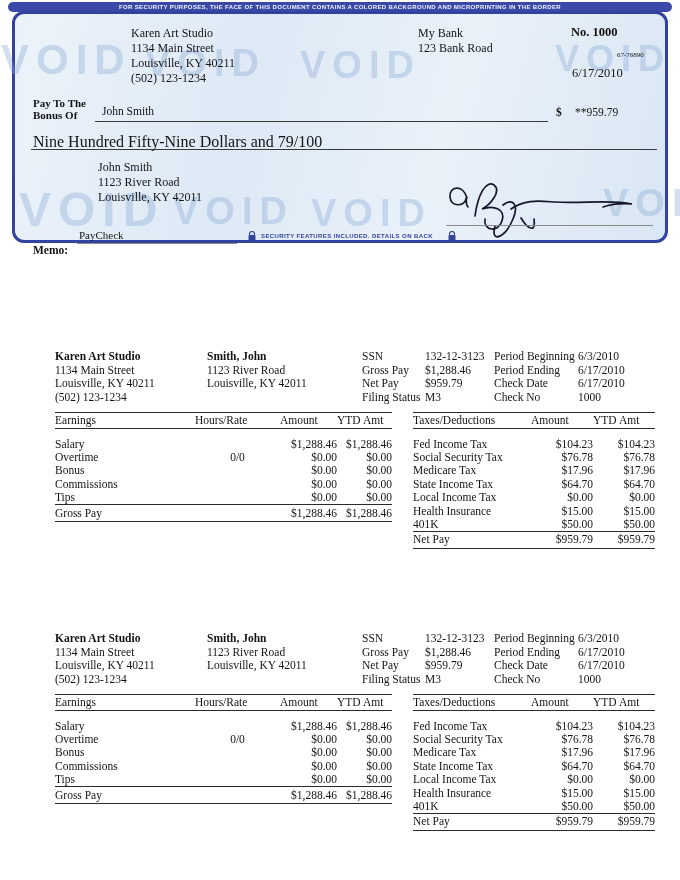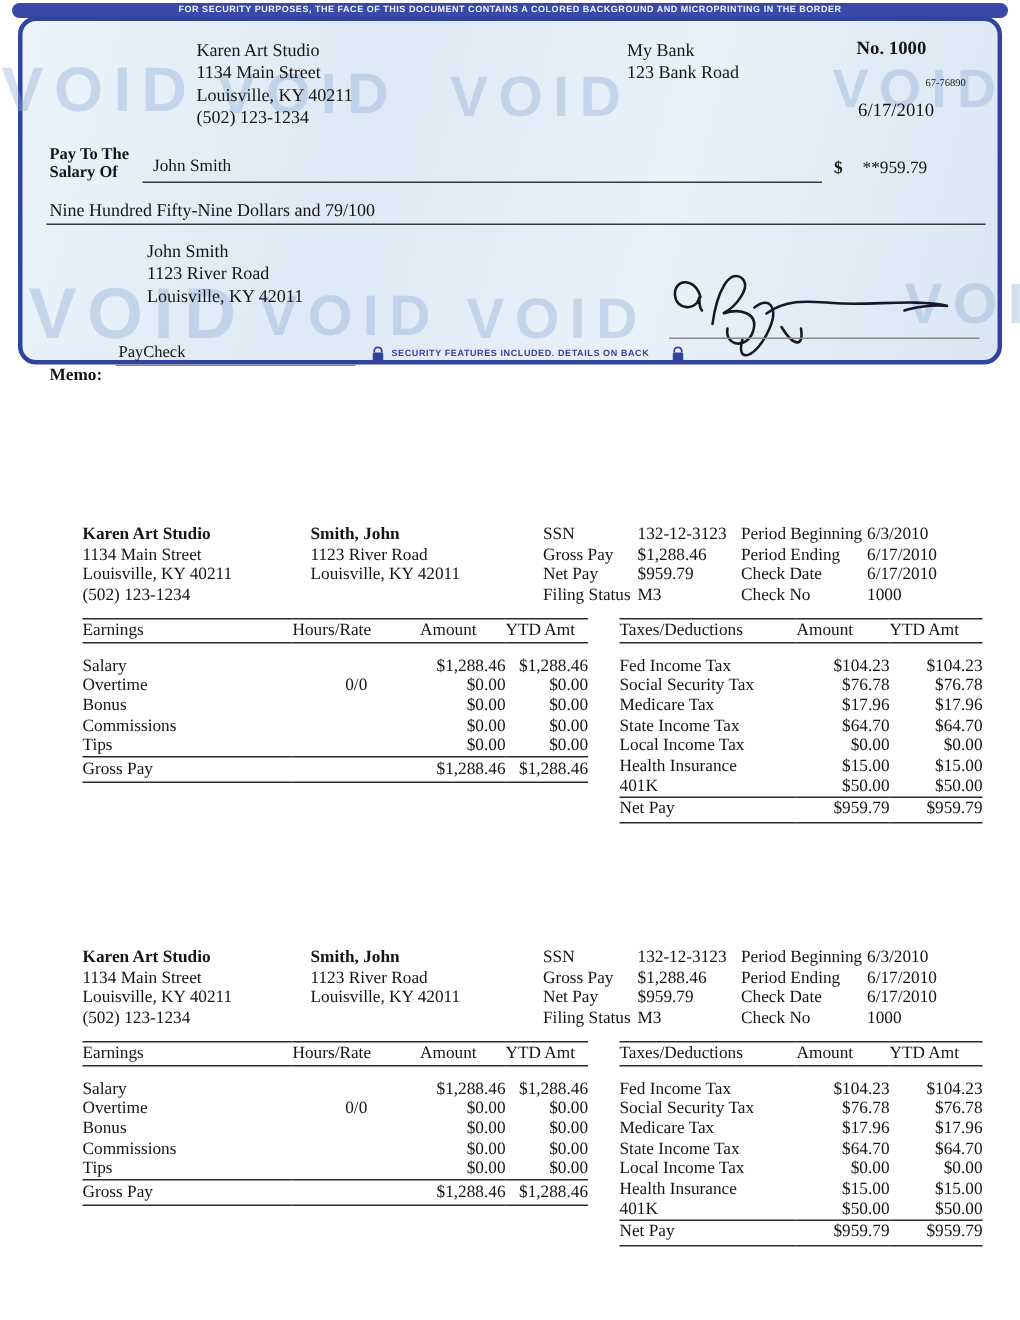--- a/index.html
+++ b/index.html
@@ -71,28 +71,28 @@
       <div>My Bank</div>
       <div>123 Bank Road</div>
     </div>
 
     <div class="chk-txt bold" style="left:556px;top:11px;font-size:12.5px;">No. 1000</div>
     <div class="chk-txt" style="left:578px;top:37px;font-size:7px;padding-left:24px;">67-76890</div>
     <div class="chk-txt" style="left:557px;top:52px;font-size:12.5px;">6/17/2010</div>
 
     <div class="chk-txt bold" style="left:18px;top:84px;font-size:11px;line-height:11.5px;">
       <div>Pay To The</div>
-      <div>Salary Of</div>
+      <div>Bonus Of</div>
     </div>
     <div class="chk-txt" style="left:87px;top:91px;font-size:11.5px;">John Smith</div>
     <div class="uline" style="left:80px;top:89px;width:453px;height:18px;"></div>
     <div class="chk-txt bold" style="left:541px;top:92px;font-size:11.5px;">$</div>
     <div class="chk-txt" style="left:560px;top:92px;font-size:11.5px;">**959.79</div>
 
-    <div class="chk-txt" style="left:18px;top:119px;font-size:12px;">Nine Hundred Fifty-Nine Dollars and 79/100</div>
+    <div class="chk-txt" style="left:18px;top:119px;font-size:16px;">Nine Hundred Fifty-Nine Dollars and 79/100</div>
     <div class="uline" style="left:16px;top:117px;width:626px;height:18px;"></div>
 
     <div class="chk-txt addr" style="left:83px;top:146px;">
       <div>John Smith</div>
       <div>1123 River Road</div>
       <div>Louisville, KY 42011</div>
     </div>
 
     <svg style="position:absolute;left:408px;top:160px;overflow:visible;" width="236" height="72" viewBox="0 0 236 72">
       <g fill="none" stroke="#17172c" stroke-width="1.7" stroke-linecap="round">

